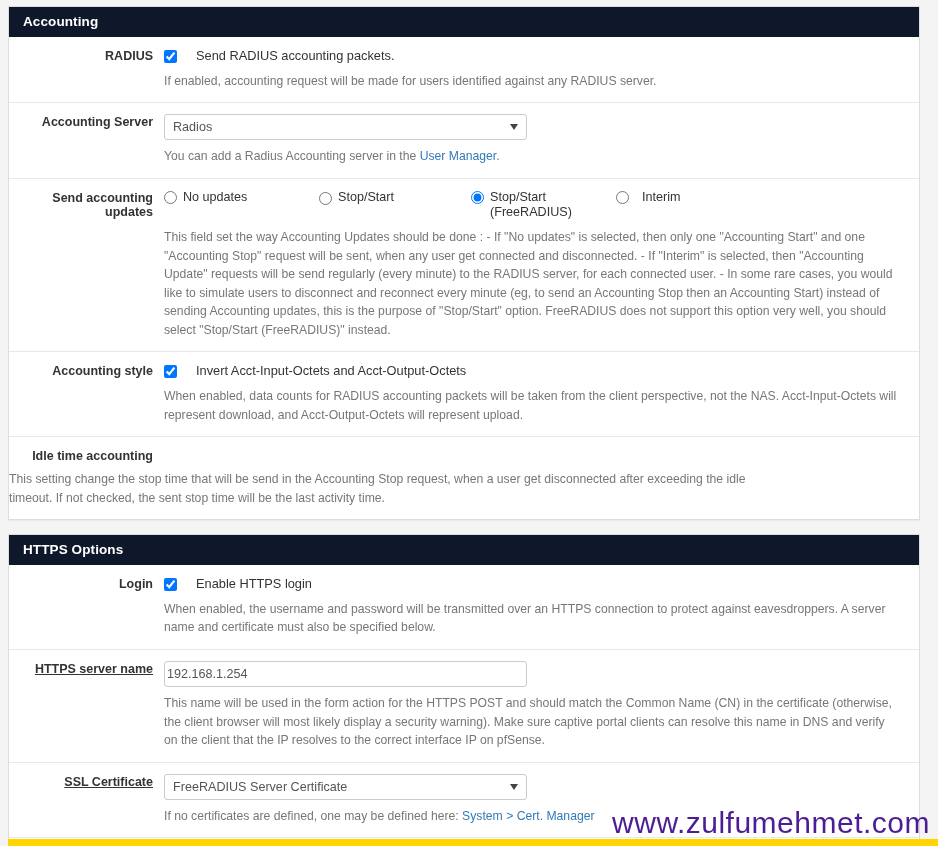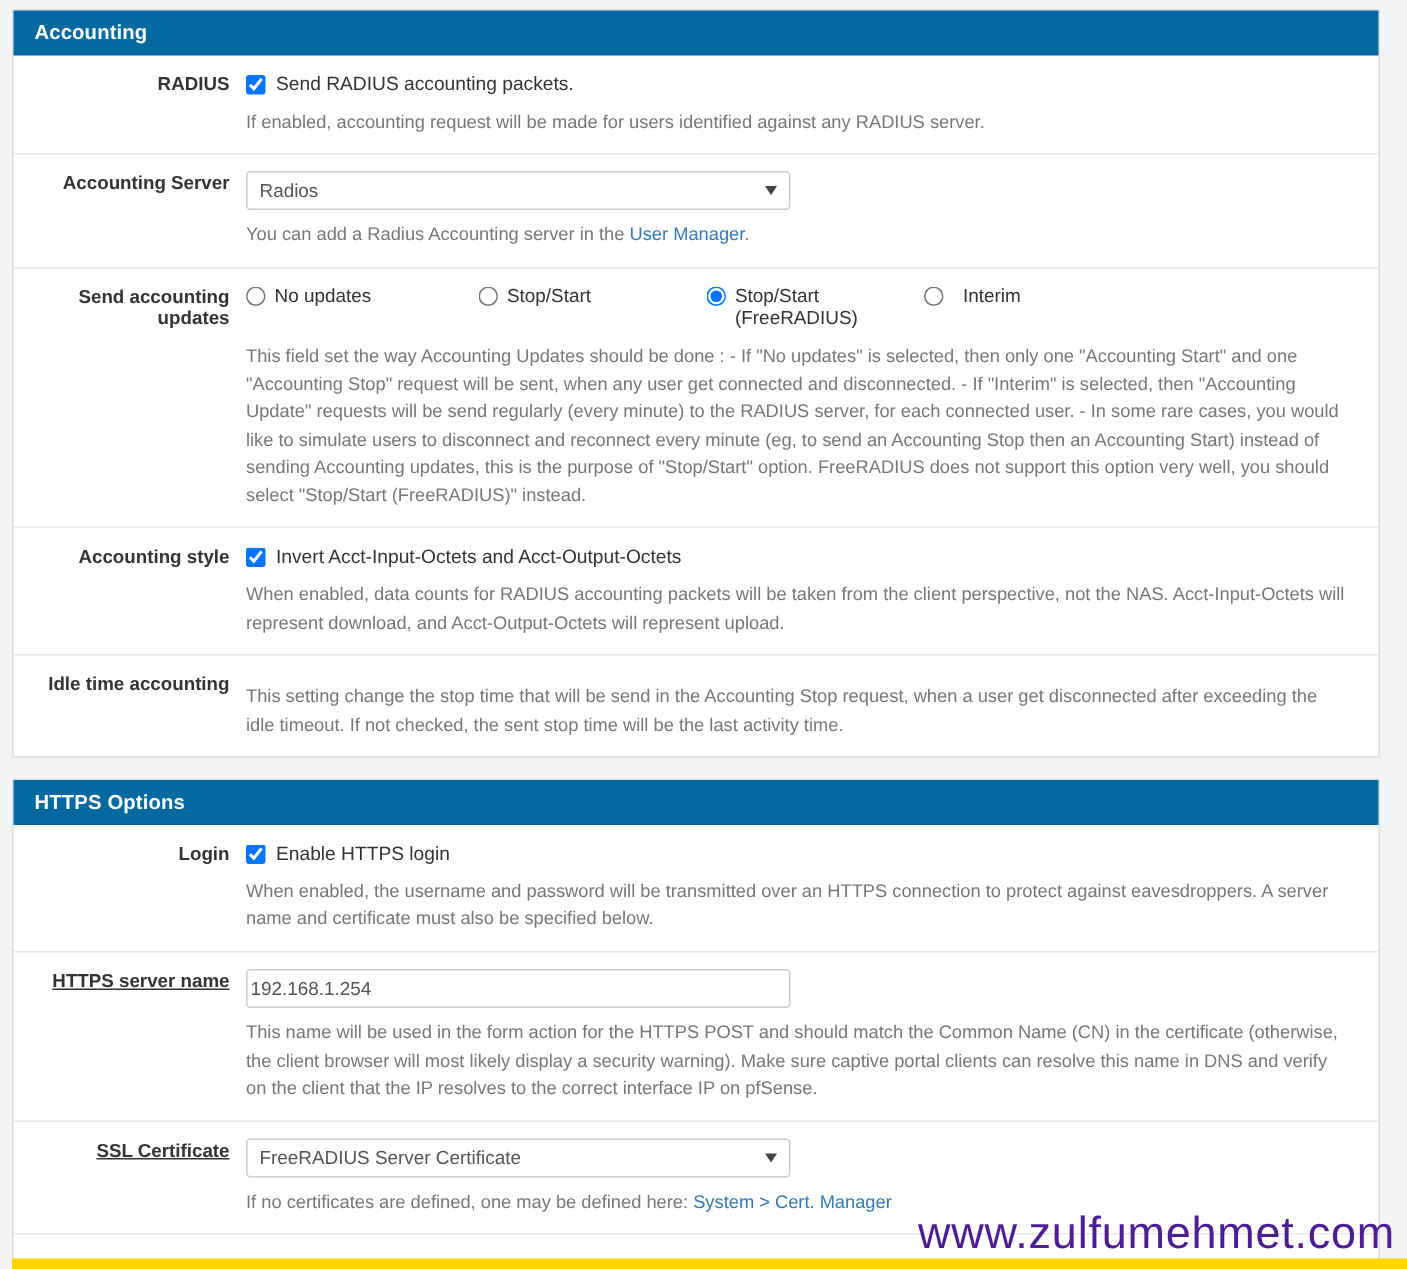--- a/index.html
+++ b/index.html
@@ -30,37 +30,37 @@
   .panel {
     background: #ffffff;
     border: 1px solid #dddddd;
     margin: 0 18px 0 8px;
     box-shadow: 0 1px 1px rgba(0,0,0,0.04);
   }
   .panel-spacer { height: 14px; }
   .top-spacer { height: 6px; }
 
   .panel-heading {
-    background: #0369a1;
+    background: #0f172a;
     color: #ffffff;
     font-weight: bold;
     font-size: 13.5px;
     padding: 7px 14px 8px 14px;
     letter-spacing: 0.1px;
   }
   .panel-body { padding: 0; }
 
   
   .form-row {
     display: flex;
     align-items: flex-start;
     border-bottom: 1px solid #e8e8e8;
     padding: 11px 0 12px 0;
   }
-  .form-row:last-child { border-bottom: none; }
+  .form-row:last-child { border-bottom: none; flex-direction: column; }
 
   .col-label {
     width: 155px;
     min-width: 155px;
     text-align: right;
     padding-right: 11px;
     box-sizing: border-box;
     font-weight: bold;
     font-size: 12.5px;
     color: #333333;
@@ -73,21 +73,21 @@
   .col-field {
     flex: 1;
     padding-right: 22px;
     box-sizing: border-box;
   }
 
   
   .check-line {
     display: flex;
     align-items: center;
-    gap: 7px;
+    gap: 19px;
     line-height: 1.3;
   }
   .check-line .lbl {
     font-size: 12.8px;
     color: #333333;
   }
 
   input[type="checkbox"],
   input[type="radio"] {
     margin: 0;
@@ -169,21 +169,21 @@
     display: flex;
     align-items: flex-start;
     gap: 6px;
     font-size: 12.6px;
     color: #333333;
     line-height: 1.25;
   }
   .radio-item input { margin-top: 1px; }
   .radio-item .rl { display: block; max-width: 110px; }
   .r0 { width: 155px; }
-  .r1 { width: 152px; }
+  .r1 { width: 152px; align-items: flex-end; }
   .r2 { width: 145px; }
   .r3 { width: 120px; gap: 13px; }
 
   
   .watermark {
     position: absolute;
     right: 8px;
     bottom: 6px;
     font-family: "Liberation Sans", sans-serif;
     font-size: 30px;

